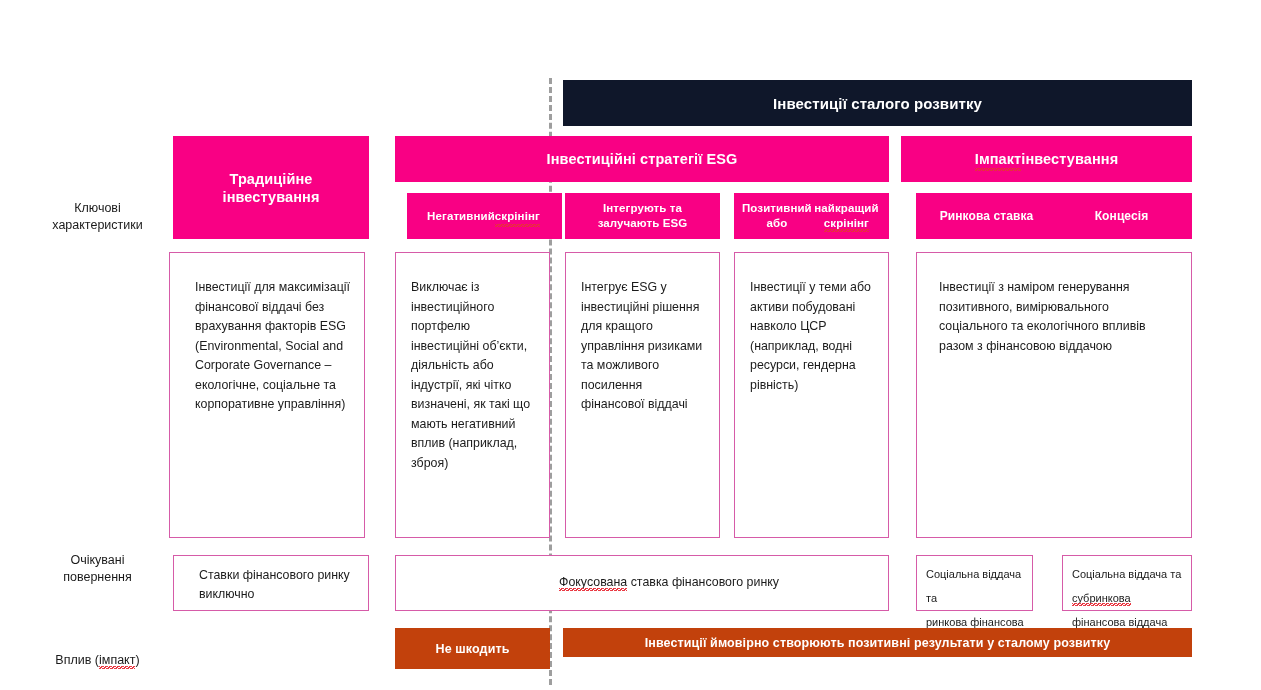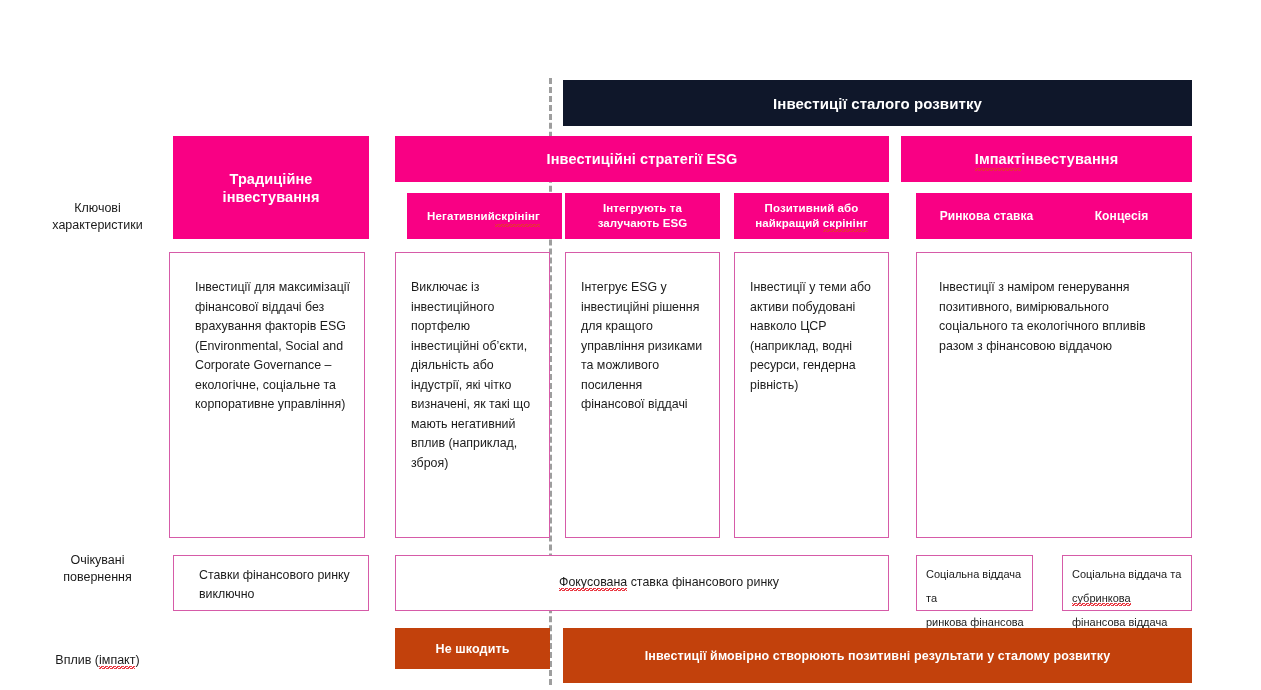--- a/index.html
+++ b/index.html
@@ -126,21 +126,21 @@
   <div class="abs banner pink banner-l3" style="left:407px; top:193px; width:155px; height:46px;padding-left:6px;">
     <span>Негативний </span>
       <span class="squiggle">скрінінг</span>
   </div>
 
   <div class="abs banner pink banner-l3" style="left:565px; top:193px; width:155px; height:46px; flex-direction:column;">
     <span>Інтегрують та</span>
     <span>залучають ESG</span>
   </div>
 
-  <div class="abs banner pink banner-l3" style="left:734px; top:193px; width:155px; height:46px; flex-direction:column;">
+  <div class="abs banner pink banner-l3" style="left:734px; top:193px; width:155px; height:46px; flex-direction:row;">
     <span>Позитивний або</span>
     <span><span>найкращий </span><span class="squiggle">скрінінг</span></span>
   </div>
 
   <div class="abs banner pink banner-l4" style="left:916px; top:193px; width:141px; height:46px;">
     <span>Ринкова ставка</span>
   </div>
 
   <div class="abs banner pink banner-l4" style="left:1051px; top:193px; width:141px; height:46px;">
     <span>Концесія</span>
@@ -196,17 +196,17 @@
   </div>
 
   <div class="abs row-label" style="left:30px; top:652px; width:135px;">
     <span>Вплив (</span><span class="squiggle dark">імпакт</span><span>)</span>
   </div>
 
   <div class="abs banner green-l banner-l5" style="left:395px; top:628px; width:155px; height:41px;">
     <span>Не шкодить</span>
   </div>
 
-  <div class="abs banner green-l banner-l5" style="left:563px; top:628px; width:629px; height:55px;">
+  <div class="abs banner green-l banner-l5" style="left:563px; top:628px; width:629px; height:29px;">
     <span>Інвестиції  ймовірно створюють позитивні результати у сталому розвитку</span>
   </div>
 
 </div>
 
 </body></html>

